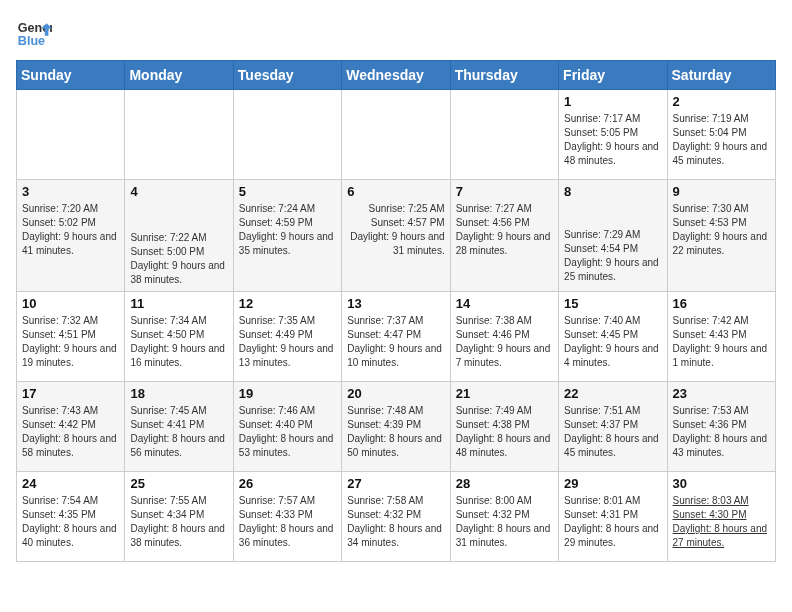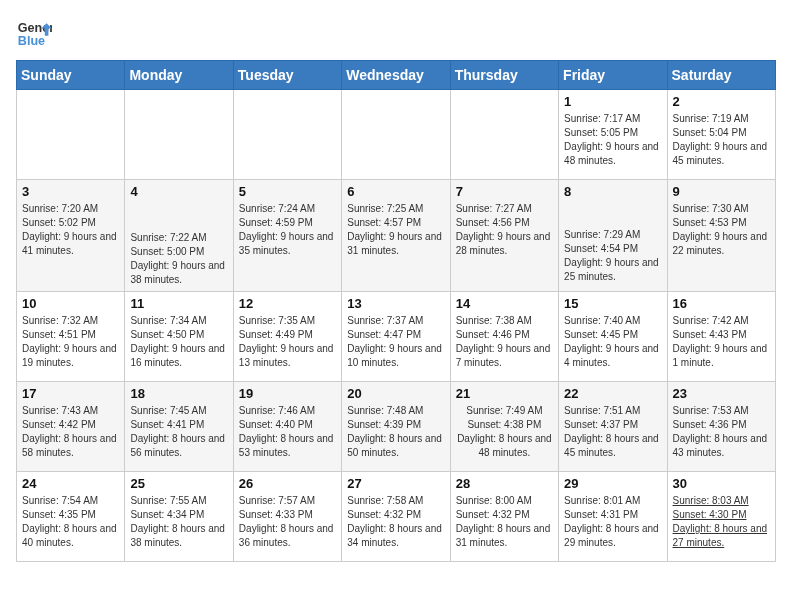--- a/index.html
+++ b/index.html
@@ -141,21 +141,21 @@
 Daylight: 9 hours and 38 minutes.</div>
         </td>
         <td>
           <div class="day-num">5</div>
           <div class="day-info" style="white-space: pre-line;">Sunrise: 7:24 AM
 Sunset: 4:59 PM
 Daylight: 9 hours and 35 minutes.</div>
         </td>
         <td>
           <div class="day-num">6</div>
-          <div class="day-info" style="white-space: pre-line;">Sunrise: 7:25 AM
+          <div class="day-info" style="white-space: pre-line; text-align: right;">Sunrise: 7:25 AM
 Sunset: 4:57 PM
 Daylight: 9 hours and 31 minutes.</div>
         </td>
         <td>
           <div class="day-num">7</div>
           <div class="day-info" style="white-space: pre-line;">Sunrise: 7:27 AM
 Sunset: 4:56 PM
 Daylight: 9 hours and 28 minutes.</div>
         </td>
         <td>
@@ -235,21 +235,21 @@
 Daylight: 8 hours and 53 minutes.</div>
         </td>
         <td>
           <div class="day-num">20</div>
           <div class="day-info" style="white-space: pre-line;">Sunrise: 7:48 AM
 Sunset: 4:39 PM
 Daylight: 8 hours and 50 minutes.</div>
         </td>
         <td>
           <div class="day-num">21</div>
-          <div class="day-info" style="white-space: pre-line; text-align: center;">Sunrise: 7:49 AM
+          <div class="day-info" style="white-space: pre-line;">Sunrise: 7:49 AM
 Sunset: 4:38 PM
 Daylight: 8 hours and 48 minutes.</div>
         </td>
         <td>
           <div class="day-num">22</div>
           <div class="day-info" style="white-space: pre-line;">Sunrise: 7:51 AM
 Sunset: 4:37 PM
 Daylight: 8 hours and 45 minutes.</div>
         </td>
         <td>

